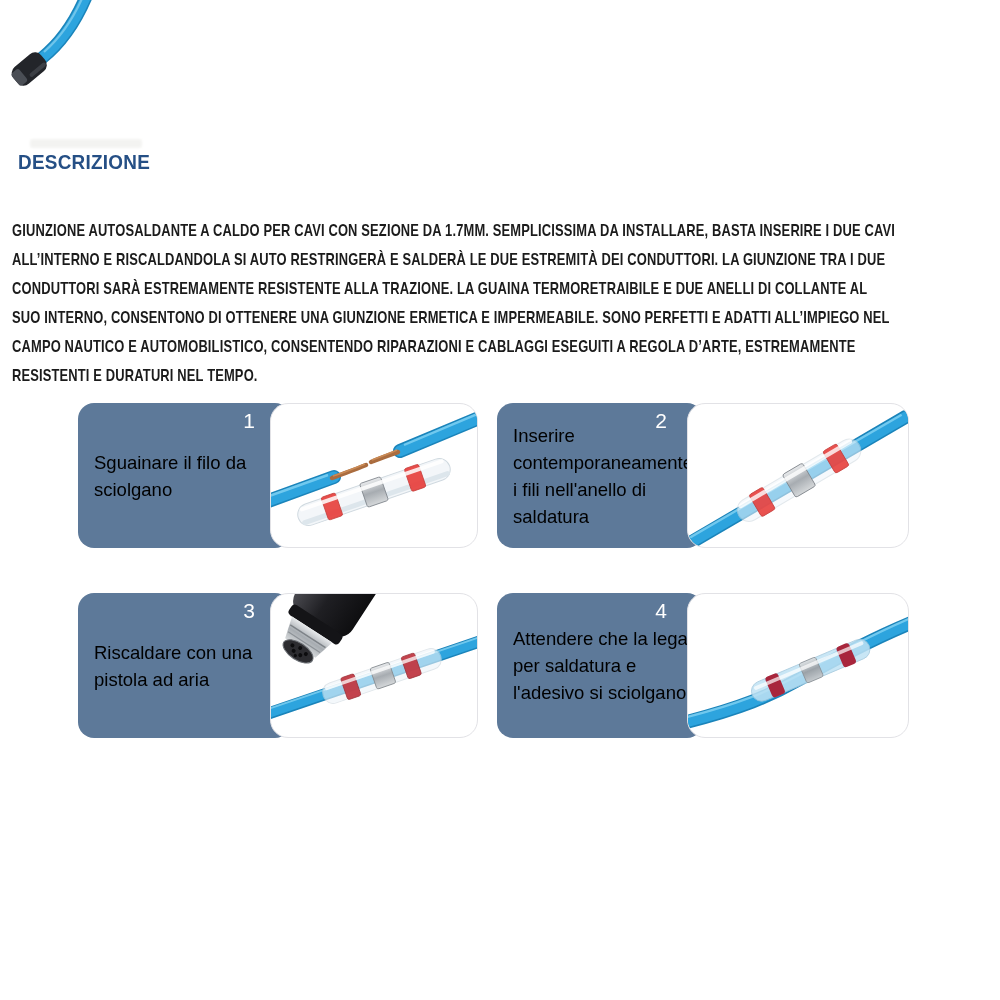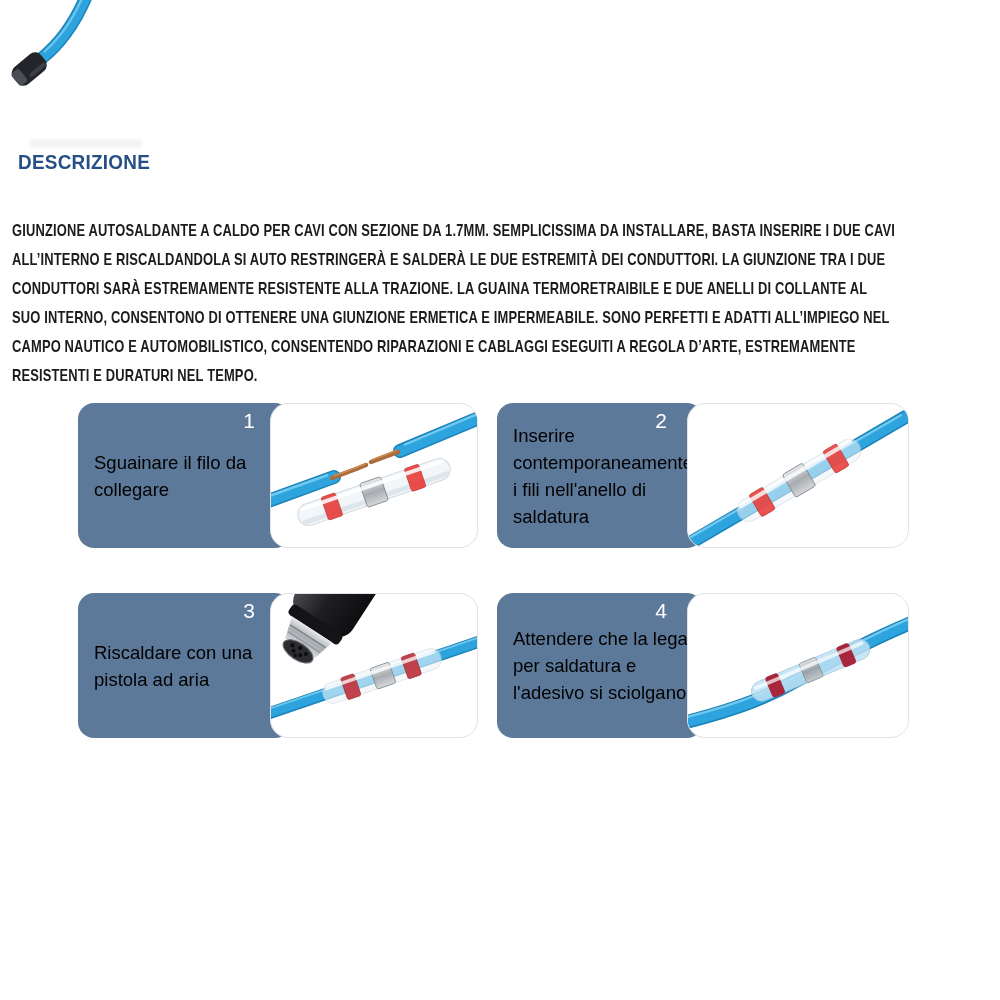--- a/index.html
+++ b/index.html
@@ -63,21 +63,21 @@
     <div class="line">CONDUTTORI SARÀ ESTREMAMENTE RESISTENTE ALLA TRAZIONE. LA GUAINA TERMORETRAIBILE E DUE ANELLI DI COLLANTE AL</div>
     <div class="line">SUO INTERNO, CONSENTONO DI OTTENERE UNA GIUNZIONE ERMETICA E IMPERMEABILE. SONO PERFETTI E ADATTI ALL’IMPIEGO NEL</div>
     <div class="line">CAMPO NAUTICO E AUTOMOBILISTICO, CONSENTENDO RIPARAZIONI E CABLAGGI ESEGUITI A REGOLA D’ARTE, ESTREMAMENTE</div>
     <div class="line">RESISTENTI E DURATURI NEL TEMPO.</div>
   </div>
 
   <div class="card left" style="left:78px;top:403px;">
     <div class="panel">
       <div class="num">1</div>
       <div class="txt">Sguainare il filo da
-collegare</div>
+sciolgano</div>
     </div>
     <div class="photo">
       <svg viewBox="0 0 208 143" preserveAspectRatio="xMidYMid slice">
         <defs>
           <linearGradient id="s1sil" x1="0" y1="0" x2="0" y2="1">
             <stop offset="0" stop-color="#e8eaec"></stop>
               <stop offset=".5" stop-color="#a7acb1"></stop>
               <stop offset="1" stop-color="#d5d8da"></stop>
           </linearGradient>
         </defs>

